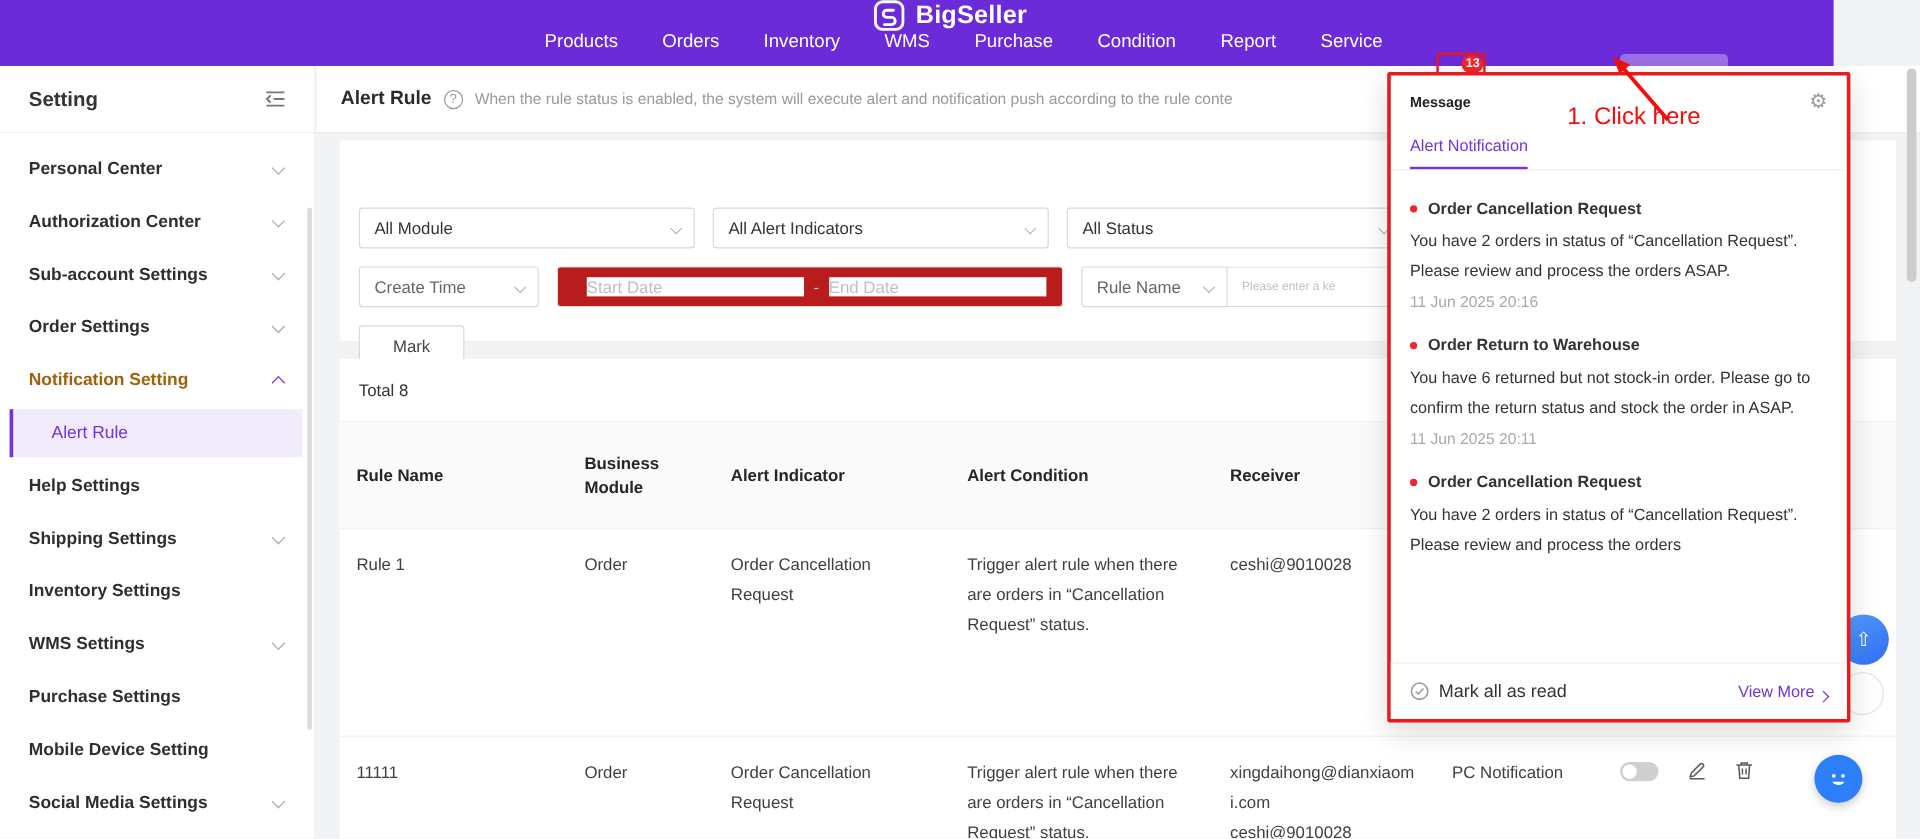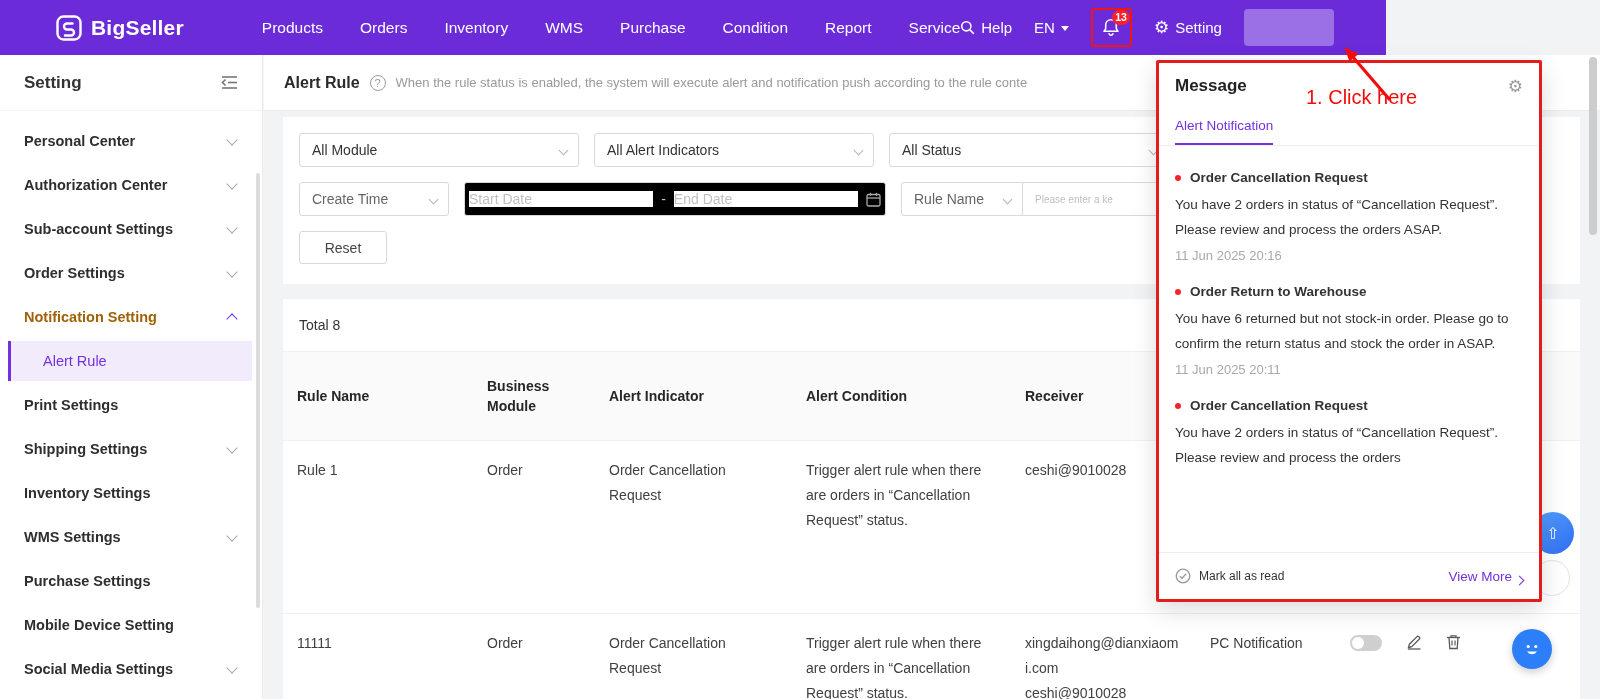--- a/index.html
+++ b/index.html
@@ -1,22 +1,22 @@
 <!DOCTYPE html>
 <html><head>
 <meta charset="utf-8">
 <style>
   * { margin:0; padding:0; box-sizing:border-box; }
   html,body { width:1600px; height:699px; }
   body { font-family:"Liberation Sans", sans-serif; overflow:hidden; }
   .stage { position:relative; width:1600px; height:699px; background:#F2F3F5; overflow:hidden; }
 
   
-  .navbar { position:absolute; top:0; left:0; width:1386px; height:55px; background:#6C2BD9;
-            display:flex; align-items:center; color:#fff; z-index:10; }
+  .navbar { position:absolute; top:0; left:0; width:1528px; height:55px; background:#6C2BD9;
+            display:flex; align-items:center; color:#fff; z-index:10;flex-direction:column; }
   .brand { display:flex; align-items:center; gap:9px; margin-left:56px; cursor:pointer; }
   .brand-text { font-size:21px; font-weight:bold; letter-spacing:.2px; }
   .nav-items { display:flex; gap:37px; margin-left:78px; }
   .nav-item { font-size:15.5px; color:#fff; text-decoration:none; cursor:pointer; white-space:nowrap; }
   .nav-right { margin-left:auto; margin-right:88px; display:flex; align-items:center; gap:22px; }
   .nav-help, .nav-lang, .nav-setting { display:flex; align-items:center; gap:6px; font-size:15px; cursor:pointer; }
   .caret-down { width:0; height:0; border-left:4.5px solid transparent; border-right:4.5px solid transparent; border-top:5px solid #fff; margin-top:2px; }
   .nav-bell { position:relative; width:41px; height:39px; border:2.5px solid #EF1515; border-radius:3px;
               display:flex; align-items:center; justify-content:center; cursor:pointer;font-weight:bold; }
   .bell-badge { position:absolute; top:0px; right:0px; min-width:17px; height:15px; padding:0 3px; background:#F5222D;
@@ -46,23 +46,23 @@
             display:flex; align-items:center; justify-content:center; flex:none; }
   .page-desc { font-size:13px; color:#9A9A9A; white-space:nowrap; overflow:hidden; }
 
   
   .filter-card { position:absolute; top:117px; left:283px; width:1297px; height:167px; background:#fff; padding:16px; }
   .f-row { display:flex; gap:15px; margin-bottom:15px; }
   .sel { position:relative; height:34px; border:1px solid #D9D9D9; border-radius:3px; background:#fff;
          display:flex; align-items:center; padding:0 30px 0 12px; font-size:14px; color:#333; cursor:pointer; }
   .sel.gray { color:#666; }
   .sel-chev { position:absolute; right:11px; top:13px; width:7px; height:7px; border-right:1.4px solid #B5B5B5; border-bottom:1.4px solid #B5B5B5; transform:rotate(45deg); }
-  .w280 { width:280px; } .w150 { width:150px; } .w122 { width:122px; }
-  .date-range { width:422px; height:34px; border:1px solid #D9D9D9; border-radius:3px; background:#000000;
-                display:flex; align-items:center; padding:0 4px; gap:8px; }
+  .w280 { width:280px;margin-top:40px; } .w150 { width:150px; } .w122 { width:122px; }
+  .date-range { width:422px; height:34px; border:1px solid #D9D9D9; border-radius:3px; background:#b91c1c;
+                display:flex; align-items:center; padding:0 24px; gap:8px; }
   .date-range input { border:none; outline:none; flex:1; font-size:14px; color:#333; font-family:inherit; }
   .date-range input::placeholder { color:#BFBFBF; }
   .date-sep { color:#BFBFBF; font-size:14px; }
   .kw-input { width:172px; height:34px; border:1px solid #D9D9D9; border-left:none; border-radius:0 3px 3px 0;
               padding:0 12px; font-size:10px; color:#333; outline:none; font-family:inherit; }
   .kw-input::placeholder { color:#BFBFBF; }
   .group { display:flex; }
   .group .sel { border-radius:3px 0 0 3px; }
   .btn-reset { width:88px; height:33px; border:1px solid #D9D9D9; border-radius:3px; background:#fff; font-size:14px;
                color:#444; cursor:pointer; font-family:inherit; }
@@ -80,33 +80,33 @@
   .td .email { word-break:break-all; display:block; }
   .op-cell { display:flex; align-items:flex-start; gap:24px; padding-top:20px; }
   .toggle { width:32px; height:16px; border-radius:8px; background:#CFCFCF; position:relative; cursor:pointer; flex:none; margin-top:1px; }
   .toggle-knob { position:absolute; top:2px; left:2px; width:12px; height:12px; border-radius:50%; background:#fff; }
   .op-ic { cursor:pointer; display:inline-flex; }
 
   
   .message-panel { position:absolute; top:60px; left:1156px; width:386px; height:542px; background:#fff;
                    border:3px solid #E51C1C; border-radius:2px; box-shadow:0 8px 24px rgba(0,0,0,.14); z-index:50; }
   .mp-header { display:flex; align-items:center; justify-content:space-between; padding:13px 16px 6px; }
-  .mp-title { font-size:17px; font-weight:bold; color:#222; }
+  .mp-title { font-size:12px; font-weight:bold; color:#222; }
   .mp-gear { color:#9B9B9B; font-size:17px; cursor:pointer; line-height:1; }
   .mp-tabs { padding:14px 16px 0; border-bottom:1px solid #EFEFEF; }
   .mp-tab { display:inline-block; padding-bottom:10px; font-size:13.5px; color:#7232E0; border-bottom:2.5px solid #7232E0; cursor:pointer; }
   .mp-list { height:396px; overflow:hidden; padding:24px 16px 0; }
   .notif { margin-bottom:21px; }
   .n-title { display:flex; align-items:center; gap:9px; font-size:13.5px; font-weight:bold; color:#333; }
   .n-dot { width:6px; height:6px; border-radius:50%; background:#F5222D; flex:none; }
   .n-body { margin-top:7px; font-size:13.5px; color:#333; line-height:25px; }
   .n-time { margin-top:6px; font-size:13px; color:#A9A9A9; }
   .mp-footer { position:absolute; left:0; right:0; bottom:0; height:47px; background:#fff; border-top:1px solid #EFEFEF;
                display:flex; align-items:center; justify-content:space-between; padding:0 16px; }
-  .mark-all { display:flex; align-items:center; gap:8px; font-size:12px; color:#333; cursor:pointer; }
+  .mark-all { display:flex; align-items:center; gap:8px; font-size:15px; color:#333; cursor:pointer; }
   .view-more { display:flex; align-items:flex-end; gap:4px; font-size:13.5px; color:#7232E0; cursor:pointer; }
   .chev-right { width:7px; height:7px; border-right:1.6px solid #7232E0; border-bottom:1.6px solid #7232E0; transform:rotate(-45deg); }
 
   
   .click-here { position:absolute; top:86px; left:1306px; font-size:20px; color:#F20D0D; z-index:60; font-weight:500; }
   .red-arrow { position:absolute; top:42px; left:1330px; z-index:60; }
   .page-scrollbar { position:absolute; top:57px; right:3px; width:8px; height:178px; background:#CDCDCD; border-radius:4px; z-index:80; }
   .float-boost { position:absolute; top:512px; left:1532px; width:42px; height:42px; border-radius:50%;
                  background:linear-gradient(140deg,#57A2FF,#2E6BF2); z-index:40; display:flex; align-items:center; justify-content:center;
                  color:#fff; font-size:16px; cursor:pointer; }
@@ -193,21 +193,21 @@
         <span class="chev"></span>
       </div>
       <div class="menu-item purple">
         <span>Notification Setting</span>
         <span class="chev up"></span>
       </div>
       <div class="menu-item sub-selected">
         <span>Alert Rule</span>
       </div>
       <div class="menu-item">
-        <span>Print Settings</span>
+        <span>Help Settings</span>
       </div>
       <div class="menu-item">
         <span>Shipping Settings</span>
         <span class="chev"></span>
       </div>
       <div class="menu-item">
         <span>Inventory Settings</span>
       </div>
       <div class="menu-item">
         <span>WMS Settings</span>
@@ -266,21 +266,21 @@
       </div>
       <div class="group">
         <div class="sel w122 gray">
           <span>Rule Name</span>
           <span class="sel-chev"></span>
         </div>
         <input class="kw-input" type="text" placeholder="Please enter a ke" style="">
       </div>
     </div>
     <div class="f-row">
-      <button class="btn-reset">Reset</button>
+      <button class="btn-reset">Mark</button>
     </div>
   </div>
 
   <div class="table-card">
     <div class="total-row">Total 8</div>
     <div class="tgrid thead">
       <div class="th">Rule Name</div>
       <div class="th">Business Module</div>
       <div class="th">Alert Indicator</div>
       <div class="th">Alert Condition</div>

